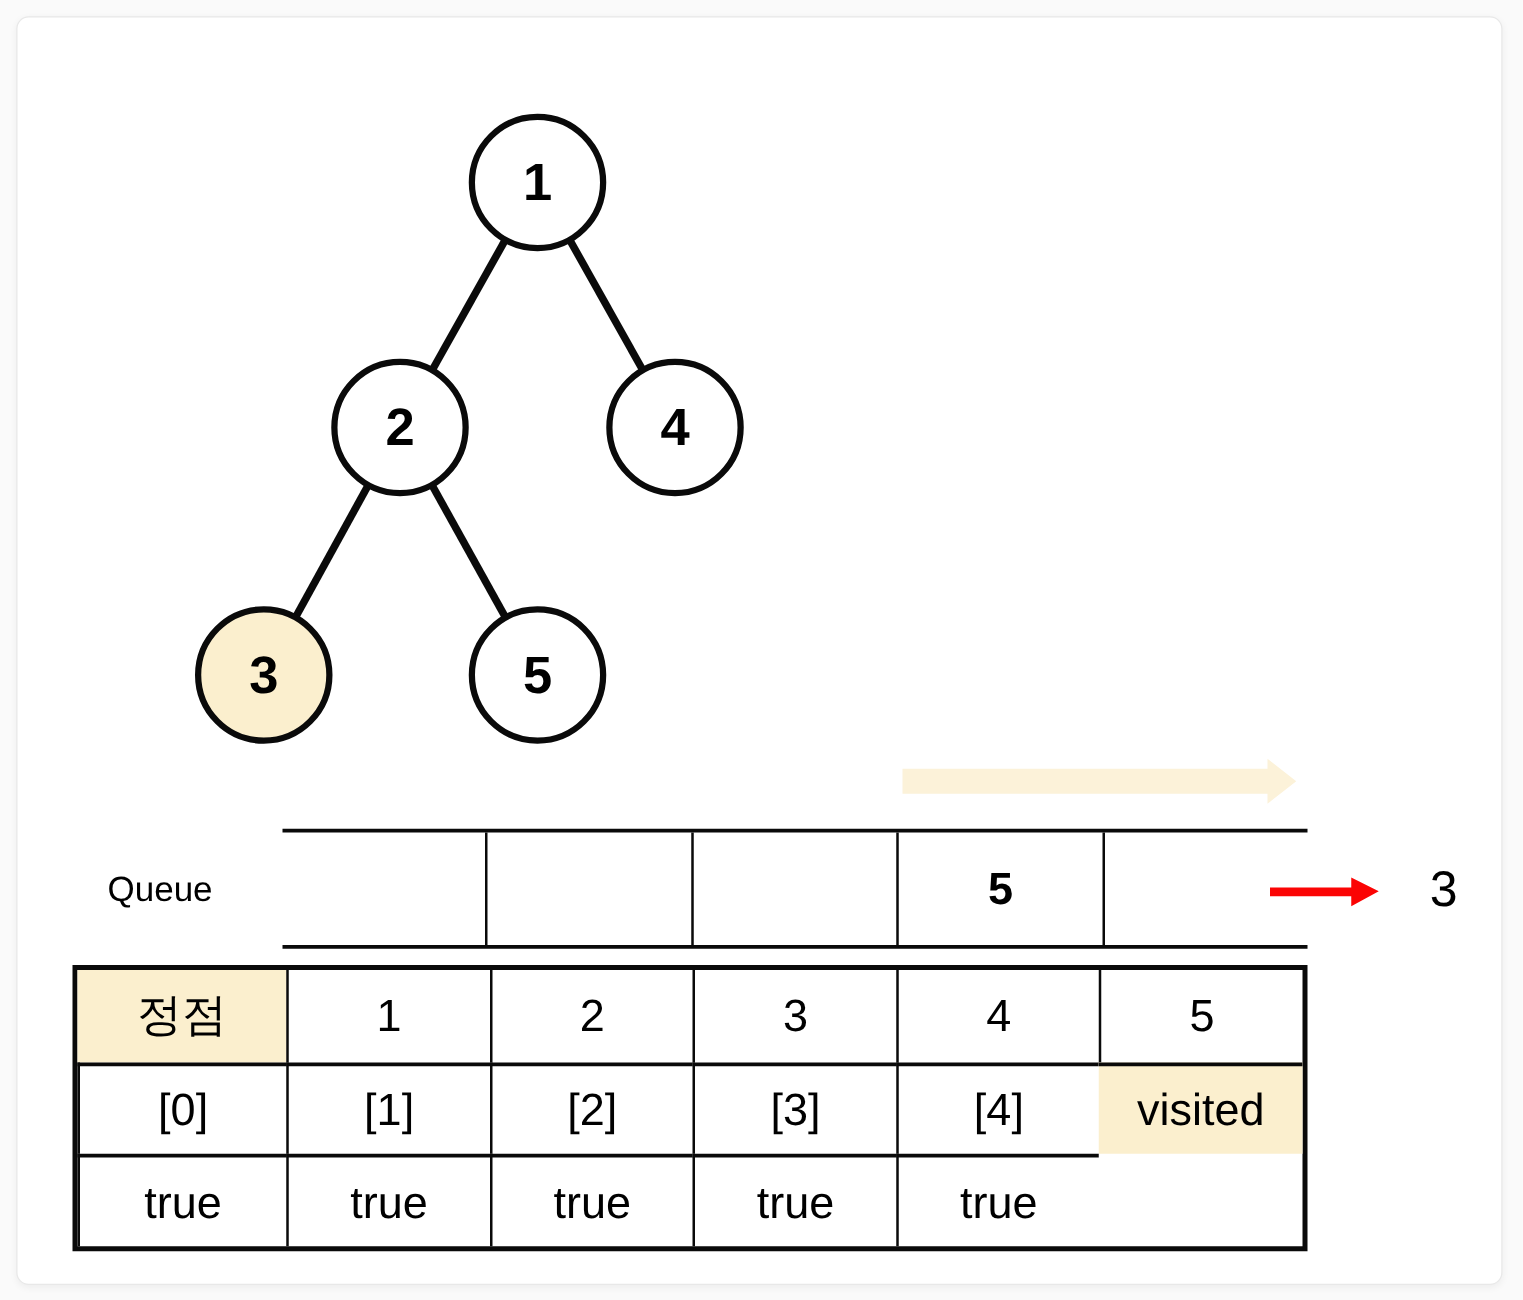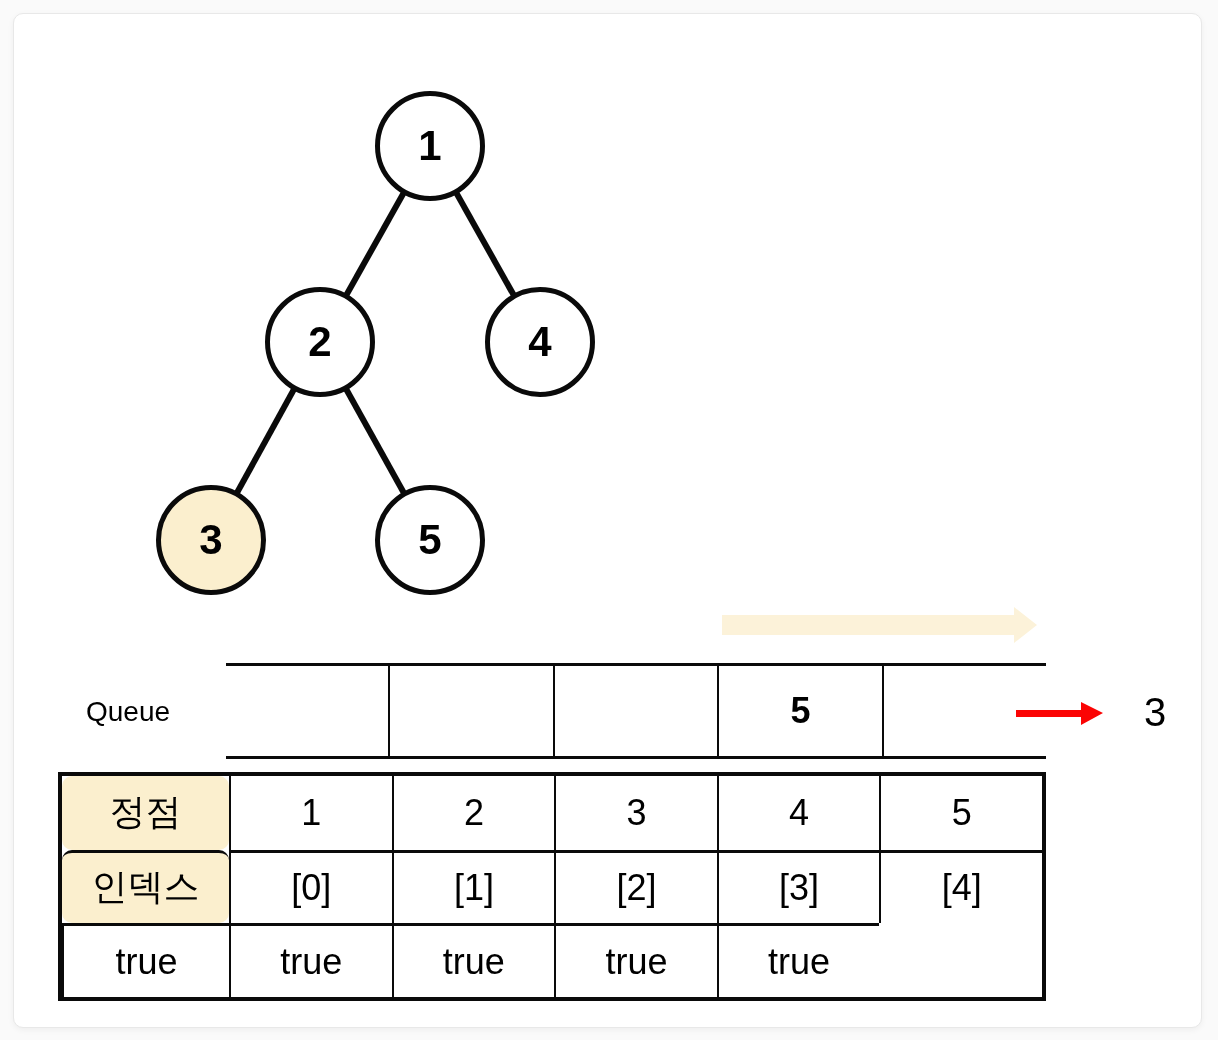--- a/index.html
+++ b/index.html
@@ -23,21 +23,21 @@
   .queue .qcell{flex:1;display:flex;align-items:center;justify-content:center;
                 font-weight:bold;font-size:36px;}
   .queue .qcell + .qcell{border-left:2px solid #0a0a0a;}
   .dequeued-value{position:absolute;left:1126px;top:688px;width:58px;text-align:center;
                   font-size:40px;line-height:48px;}
   .vtable{position:absolute;left:58px;top:772px;width:988px;height:229px;box-sizing:border-box;
           border:4px solid #0a0a0a;display:grid;grid-template-columns:167px 1fr 1fr 1fr 1fr 1fr;
           grid-template-rows:1fr 1fr 1fr;font-size:36px;}
   .vtable .tcell{display:flex;align-items:center;justify-content:center;
                  border-left:2px solid #0a0a0a;border-top:3px solid #0a0a0a;}
-  .vtable .first-col{border-left:none;border-radius:10px;}
+  .vtable .first-col{border-left:none;}
   .vtable .first-row{border-top:none;}
   .vtable .hcell{background:#FBEFCE;}
 </style>
 </head>
 <body>
 
 <div class="stage">
   <div class="card"></div>
 
   <svg class="overlay" viewBox="0 0 1218 1040">
@@ -80,26 +80,26 @@
   <div class="dequeued-value">3</div>
 
   <div class="vtable">
     <div class="tcell hcell first-col first-row">정점</div>
     <div class="tcell first-row">1</div>
     <div class="tcell first-row">2</div>
     <div class="tcell first-row">3</div>
     <div class="tcell first-row">4</div>
     <div class="tcell first-row">5</div>
 
-    <div class="tcell hcell first-col">인덱스</div>
     <div class="tcell">[0]</div>
     <div class="tcell">[1]</div>
     <div class="tcell">[2]</div>
     <div class="tcell">[3]</div>
     <div class="tcell">[4]</div>
 
+    <div class="tcell hcell first-col">visited</div>
     <div class="tcell">true</div>
     <div class="tcell">true</div>
     <div class="tcell">true</div>
     <div class="tcell">true</div>
     <div class="tcell">true</div>
   </div>
 </div>
 
 </body></html>

